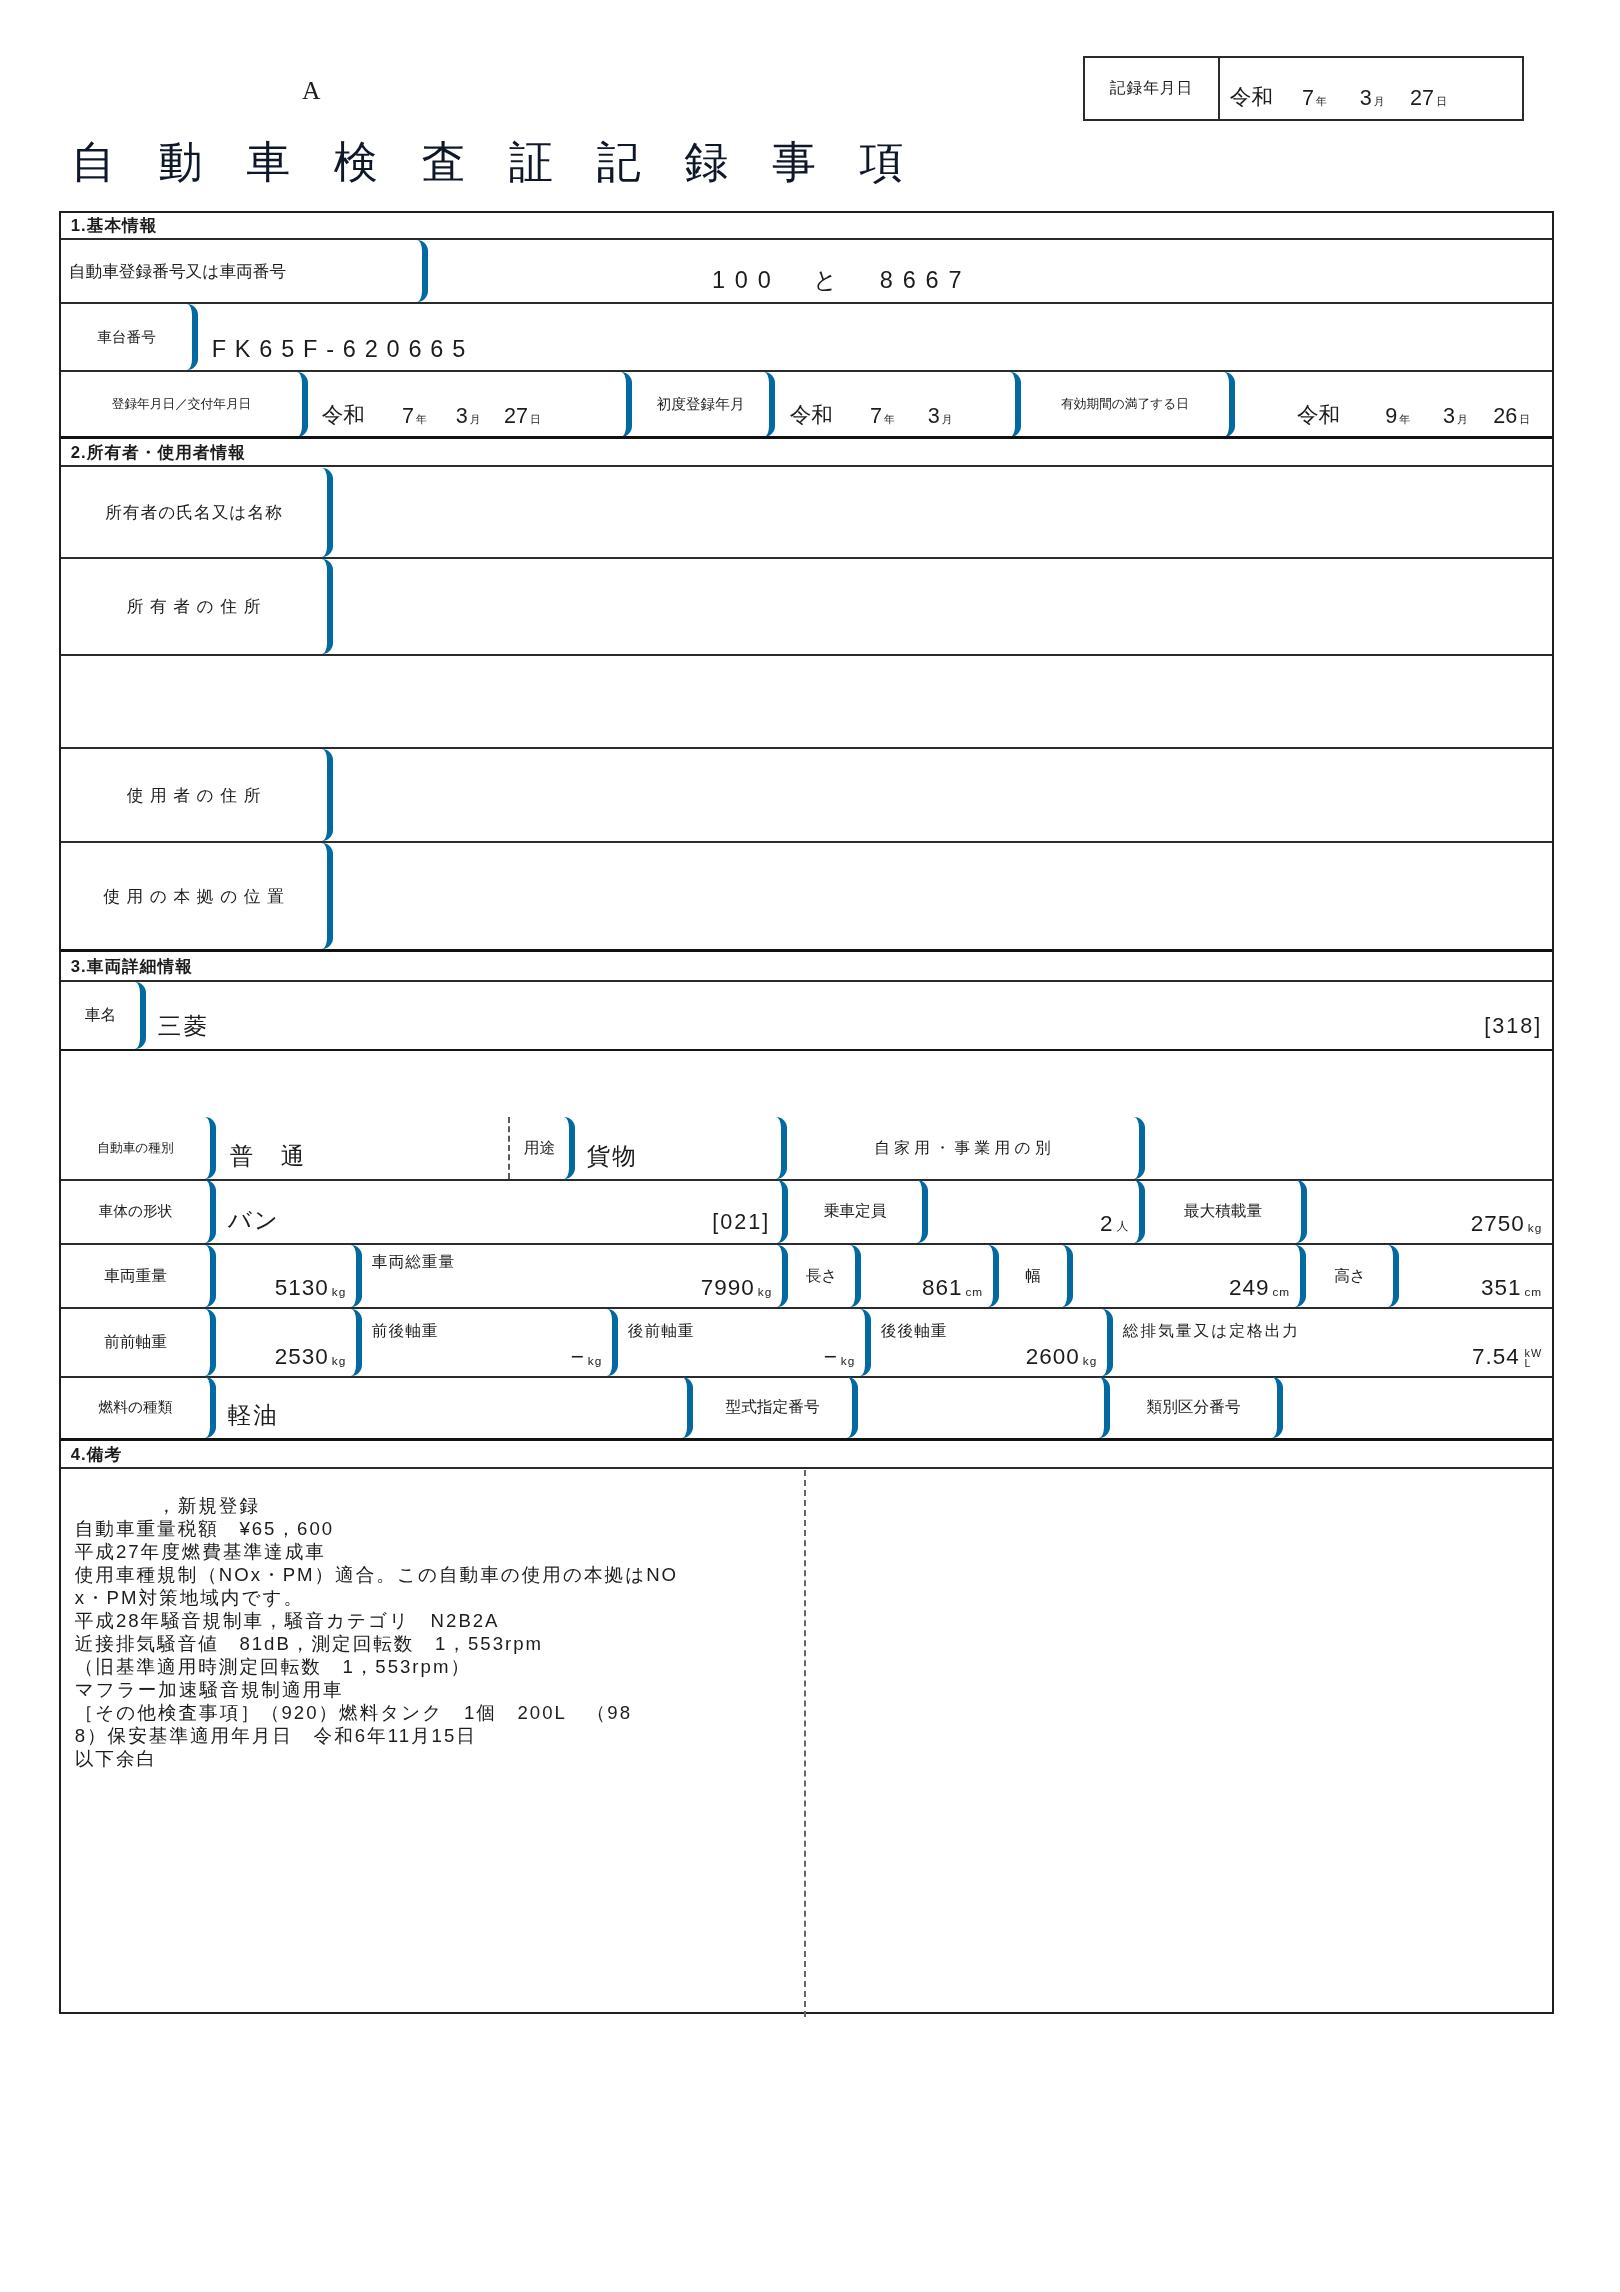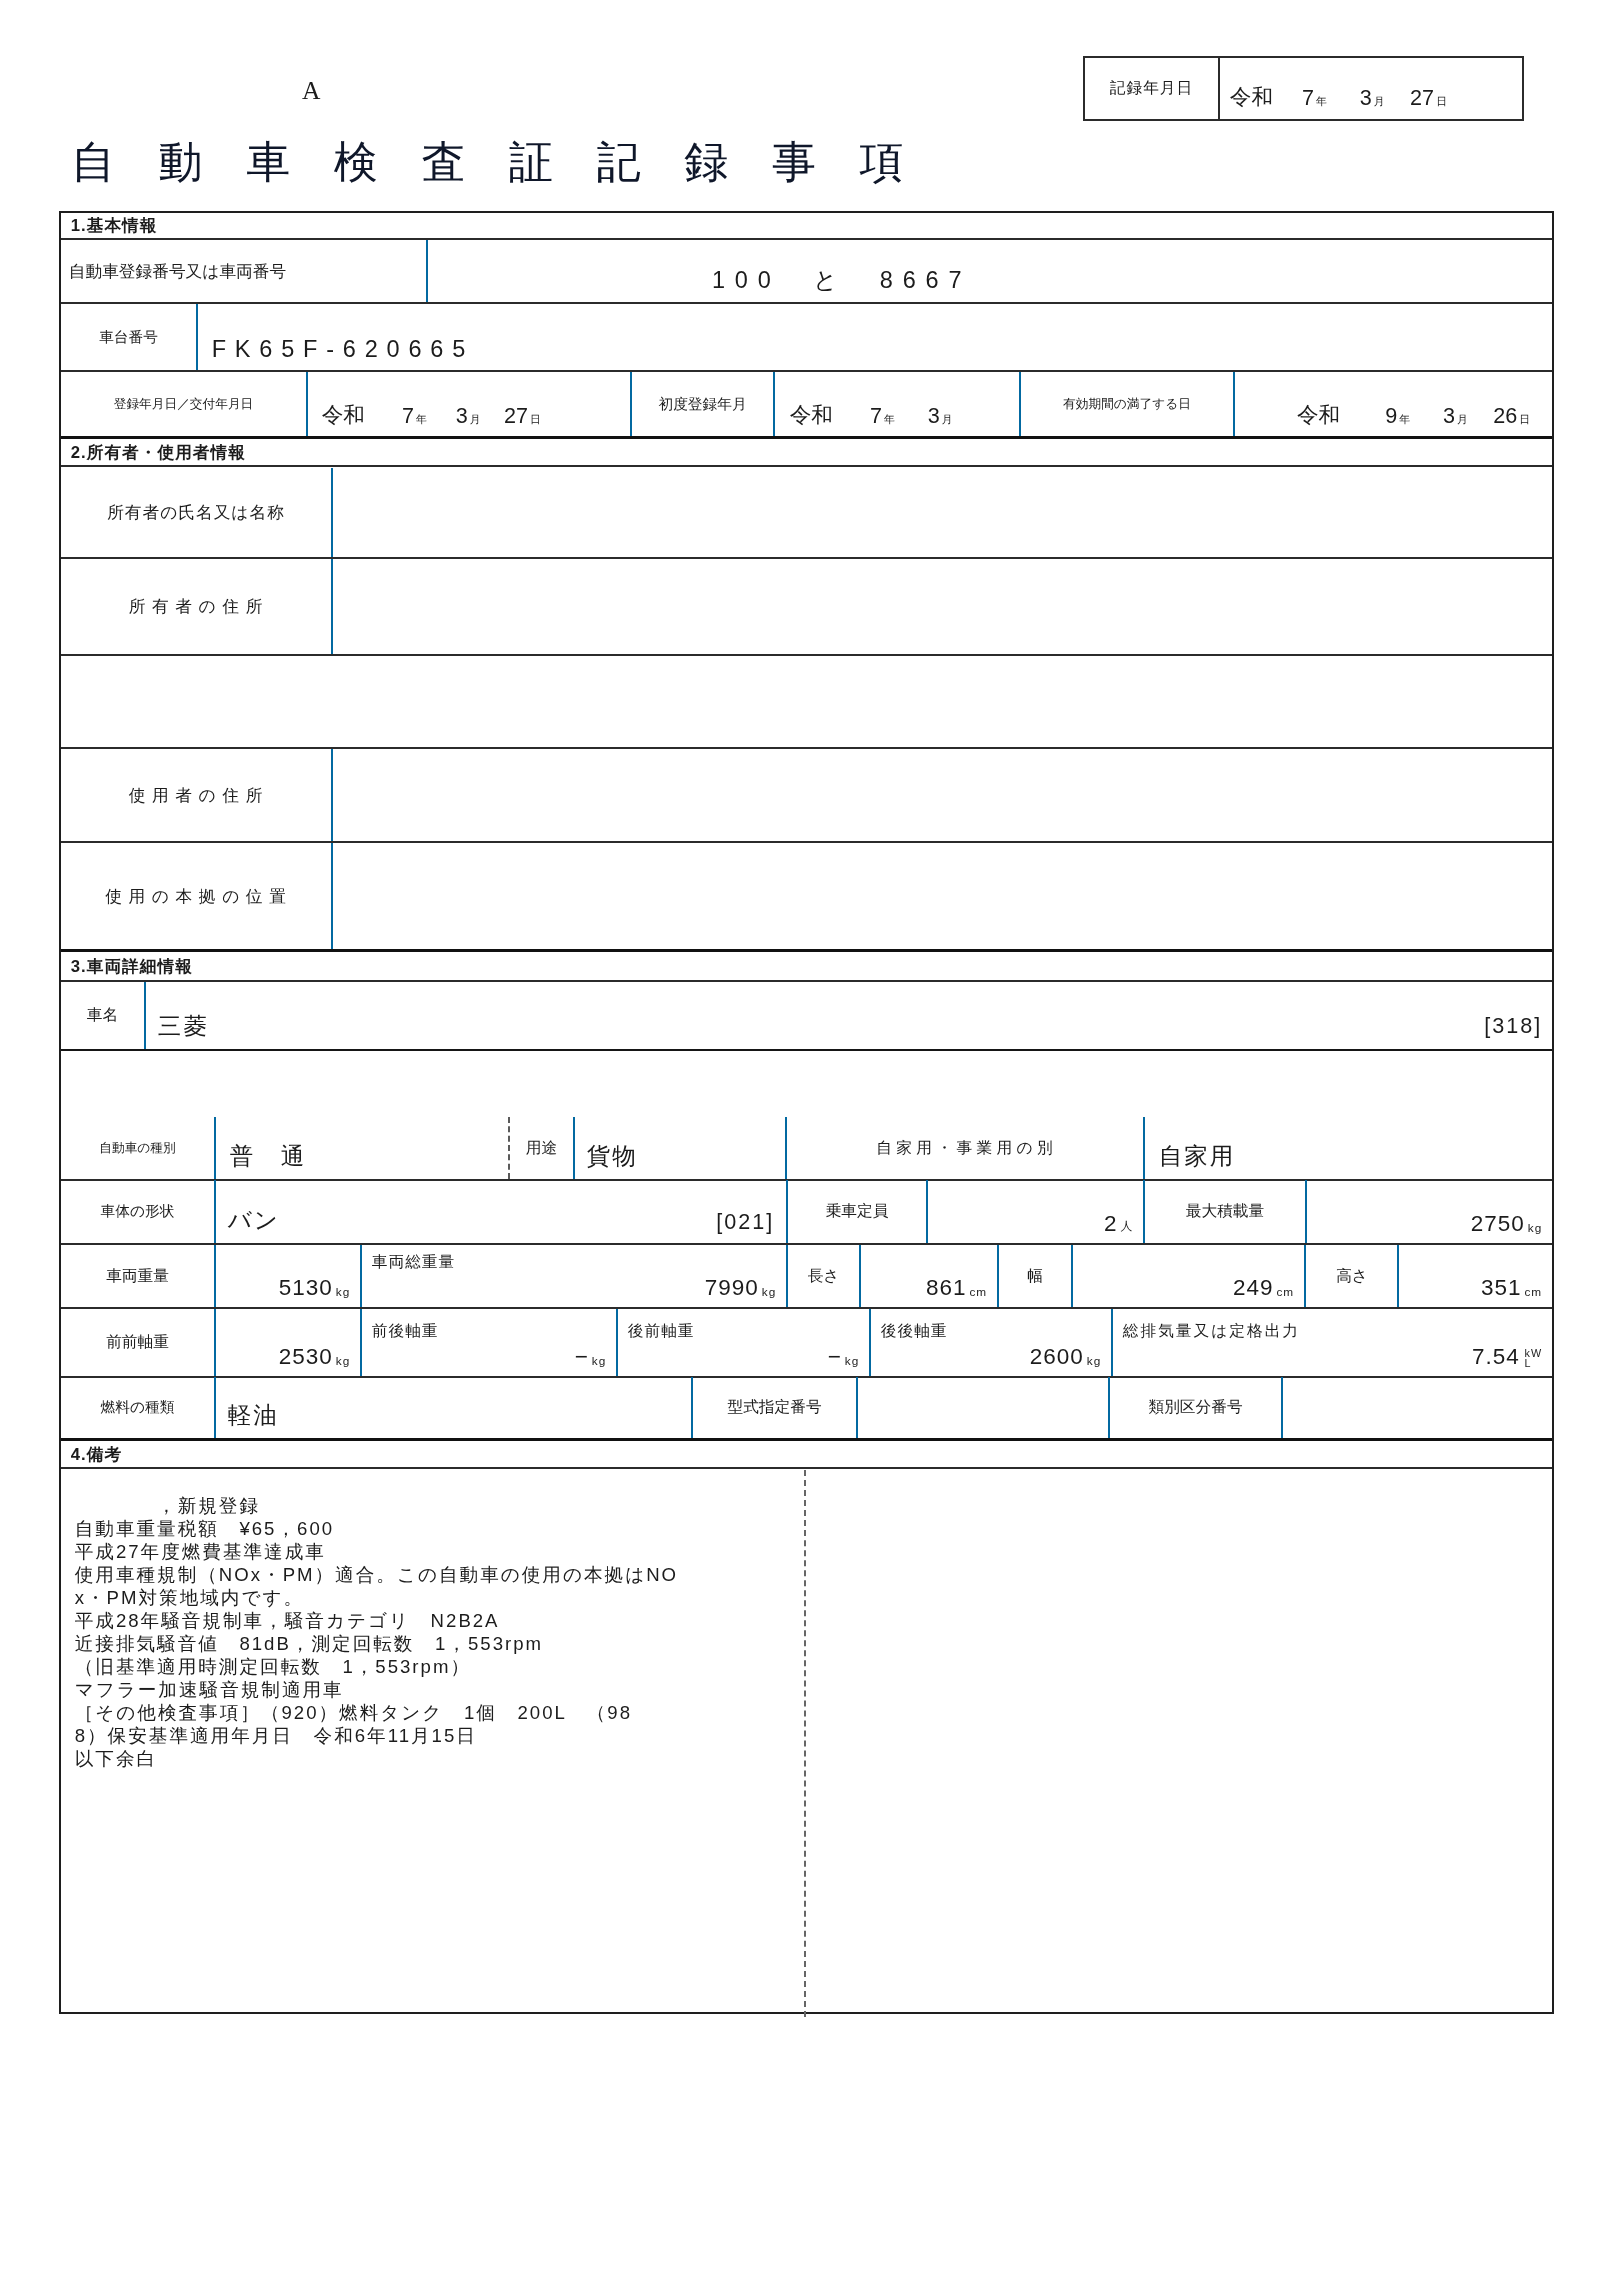--- a/index.html
+++ b/index.html
@@ -21,21 +21,21 @@
   .title{font-size:44px;letter-spacing:15.7px;white-space:pre;color:#0f172a;}
 
   
   .table{border:2.9px solid #1e1e1e;}
   .row{position:absolute;left:0;width:100%;box-sizing:border-box;border-bottom:2px solid #2b2b2b;}
   .row.nb{border-bottom:none;}
   .band{display:flex;align-items:center;padding-left:9.8px;font-size:16.7px;font-weight:bold;letter-spacing:1px;border-top:3.9px solid #111;}
   .band.first{border-top:none;}
 
   .cell{position:absolute;top:0;bottom:0;box-sizing:border-box;}
-  .bR{border-right:2px solid #0369a1;}
+  .bR{border-right:6px solid #0369a1;border-radius:11px;}
   .bRd{border-right:2px dashed #5a5a5a;}
 
   .lc{display:flex;align-items:center;padding-left:7.8px;}           
   .lcc{display:flex;align-items:center;justify-content:center;}    
   .f13{font-size:12.7px;} .f15{font-size:14.7px;} .f16{font-size:15.7px;} .f17{font-size:16.7px;}
 
   .vend{display:flex;align-items:flex-end;padding-bottom:6.9px;}     
   .bigval{font-size:23.5px;letter-spacing:2px;}
   .lab-tl{position:absolute;top:6.9px;left:9.8px;font-size:15.7px;letter-spacing:1px;white-space:pre;}
   .val-br{position:absolute;right:9.8px;bottom:5.9px;font-size:22.5px;letter-spacing:1px;display:flex;align-items:flex-end;}
@@ -170,23 +170,20 @@
     <div class="row" style="top:904px;height:64px;">
       <div class="cell bR lcc f13" style="left:0;width:155px;">自動車の種別</div>
       <div class="cell bRd vend" style="left:155px;width:294px;padding-left:13.7px;">
         <span class="bigval pre">普　通</span>
       </div>
       <div class="cell bR lcc f16" style="left:449px;width:65px;">用途</div>
       <div class="cell bR vend" style="left:514px;width:212px;padding-left:11.8px;">
         <span class="bigval">貨物</span>
       </div>
       <div class="cell bR lcc f16" style="left:725px;width:359px;white-space:pre;">自 家 用 ・ 事 業 用 の 別</div>
-      <div class="cell vend" style="left:1084px;right:0;padding-left:13.7px;">
-        <span class="bigval">自家用</span>
-      </div>
     </div>
 
     <div class="row" style="top:967px;height:65px;">
       <div class="cell bR lcc f15" style="left:0;width:155px;">車体の形状</div>
       <div class="cell bR vend" style="left:155px;width:572px;padding-left:11.8px;">
         <span class="bigval">バン</span>
         <span class="code" style="position:absolute;right:11.8px;bottom:7.8px;">[021]</span>
       </div>
       <div class="cell bR lcc f16" style="left:727px;width:140px;">乗車定員</div>
       <div class="cell bR" style="left:867px;width:217px;">

